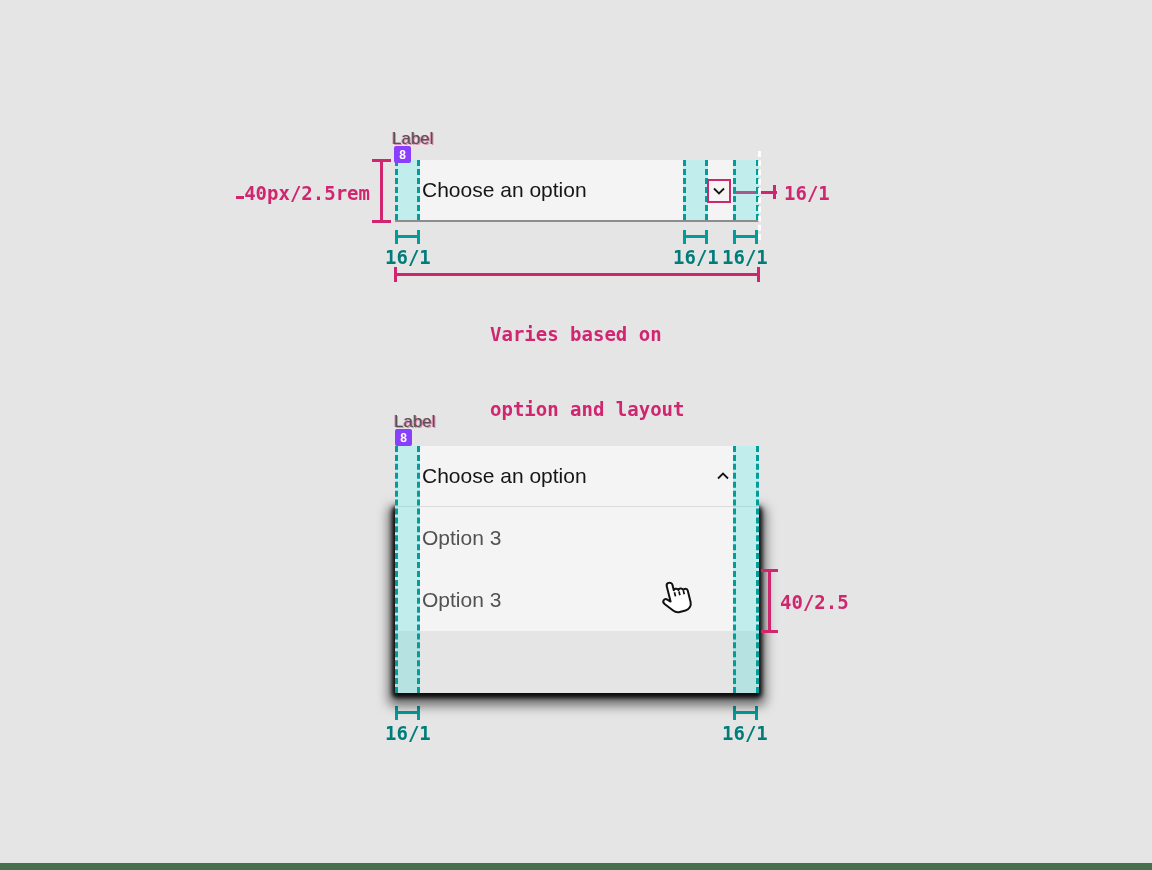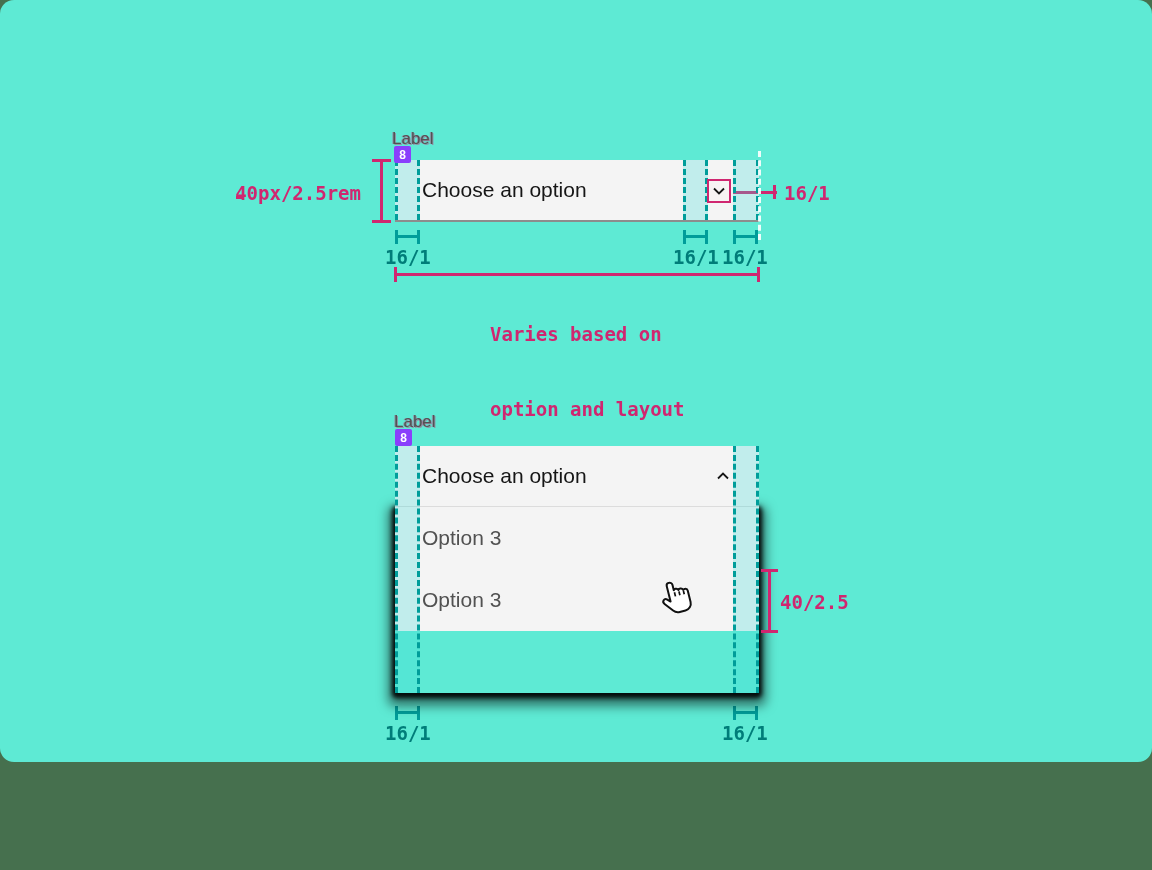--- a/index.html
+++ b/index.html
@@ -1,18 +1,18 @@
 <!DOCTYPE html>
 <html><head>
 <meta charset="utf-8">
 <style>
   * { margin:0; padding:0; box-sizing:border-box; }
   html,body { width:1152px; height:870px; }
   body { font-family:"Liberation Sans", sans-serif; background:#46704E; overflow:hidden; }
-  #stage { position:relative; width:1152px; height:762px; background:#5eead4;border-radius:14px; }
+  #stage { position:relative; width:1152px; height:863px; background:#e5e5e5; }
 
   
   .ui-label { position:absolute; font-size:17px; color:#525252;
     text-shadow:1px 1px 0 rgba(208,38,112,.45), -1px 0 0 rgba(208,38,112,.40); }
   .badge8 { position:absolute; width:17px; height:17px; background:#8a3ffc; color:#fff;
     font-size:12px; font-weight:bold; display:flex; align-items:center; justify-content:center;
     border-radius:2px; z-index:30; }
   .field { position:absolute; width:364px; height:62px; background:#f4f4f4;padding-left:45px; }
   .field-text { position:absolute; left:27px; top:0; height:100%; display:flex; align-items:center;
     font-size:21px; color:#161616; }
@@ -36,21 +36,21 @@
   #ftop-colC   { left:338px; width:26px; }
   #chev-box    { position:absolute; left:312px; top:19px; width:24px; height:24px;
                  border:2px solid #d02670; display:flex; align-items:center; justify-content:center;
                  background:#f7f4f4; z-index:12; }
   #edge-dash-top { position:absolute; left:758px; top:151px; height:89px; width:0;
                  border-left:3px dashed rgba(255,255,255,.9); z-index:11; }
 
   #hbar-line   { left:380px; top:160px; width:3px;  height:62px; }
   #hbar-capT   { left:372px; top:159px; width:19px; height:3px; }
   #hbar-capB   { left:372px; top:220px; width:19px; height:3px; }
-  #height-annot{ left:231px; top:182px; width:130px; text-align:right; }
+  #height-annot{ left:240px; top:182px; width:130px; text-align:right; }
   #height-tick { left:236px; top:196px; width:8px; height:3px; }
 
   #chev-line   { left:733px; top:191px; width:44px; height:3px; }
   #chev-cap    { left:773px; top:185px; width:3px;  height:14px; }
   #chev-annot  { left:784px; top:182px; }
 
   #brk-A { left:395px; top:230px; }
   #brk-B { left:683px; top:230px; }
   #brk-C { left:733px; top:230px; }
   #pad-A { left:385px; top:246px; }

